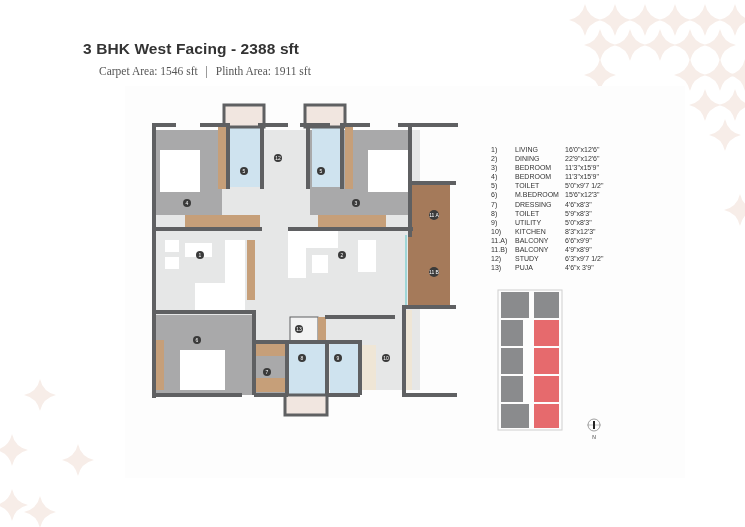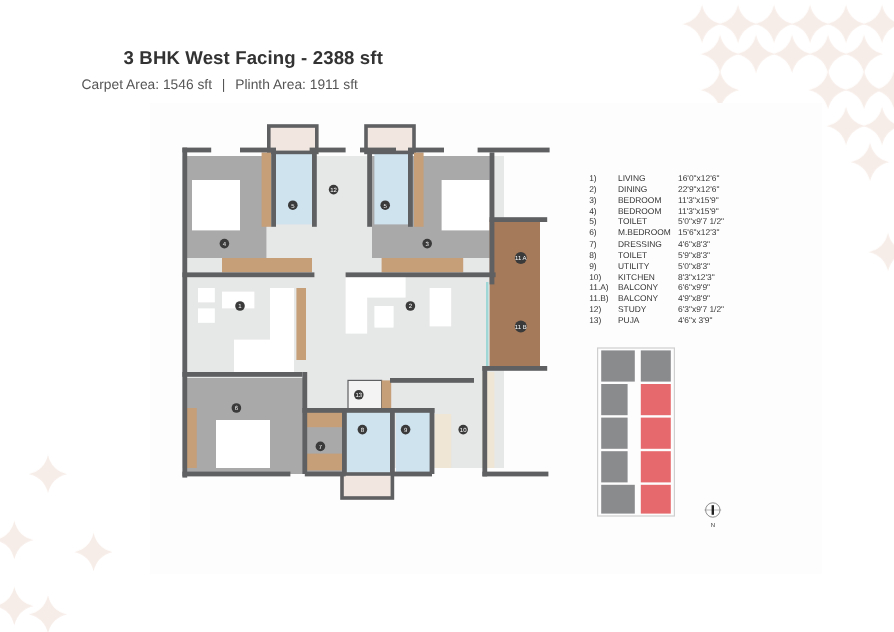--- a/index.html
+++ b/index.html
@@ -1,20 +1,20 @@
 <!DOCTYPE html>
 <html><head>
 <meta charset="utf-8">
 <style>
   html, body { margin:0; padding:0; }
   body { width:745px; height:527px; position:relative; overflow:hidden; background:#ffffff; font-family:"Liberation Sans", sans-serif; }
   .bg-deco { position:absolute; inset:0; pointer-events:none; }
   .card { position:absolute; left:125px; top:86px; width:560px; height:392px; background:#fdfdfd; }
-  .title { position:absolute; left:83px; top:40px; font-size:15.5px; font-weight:bold; color:#333; letter-spacing:0.1px;margin-left:20px; }
-  .subtitle { position:absolute; left:68px; top:65px; font-size:11.5px; color:#555; }
+  .title { position:absolute; left:83px; top:40px; font-size:15.5px; font-weight:bold; color:#333; letter-spacing:0.1px; }
+  .subtitle { position:absolute; left:99px; top:65px; font-size:11.5px; color:#555;font-family:Liberation Serif, serif; }
   .subtitle .sep { margin:0 5px; color:#555; }
   .plan { position:absolute; left:140px; top:95px; }
   .legend { position:absolute; left:491px; top:145px; font-family:"Liberation Sans", sans-serif; font-size:7px; color:#333; line-height:9.1px; }
   .legend-row { display:flex; }
   .legend-row .num { width:24px; }
   .legend-row .room { width:50px; }
   .legend-row .dim { width:60px; }
   .keyplan { position:absolute; left:497px; top:289px; }
   .compass { position:absolute; left:586px; top:418px; }
 </style>

